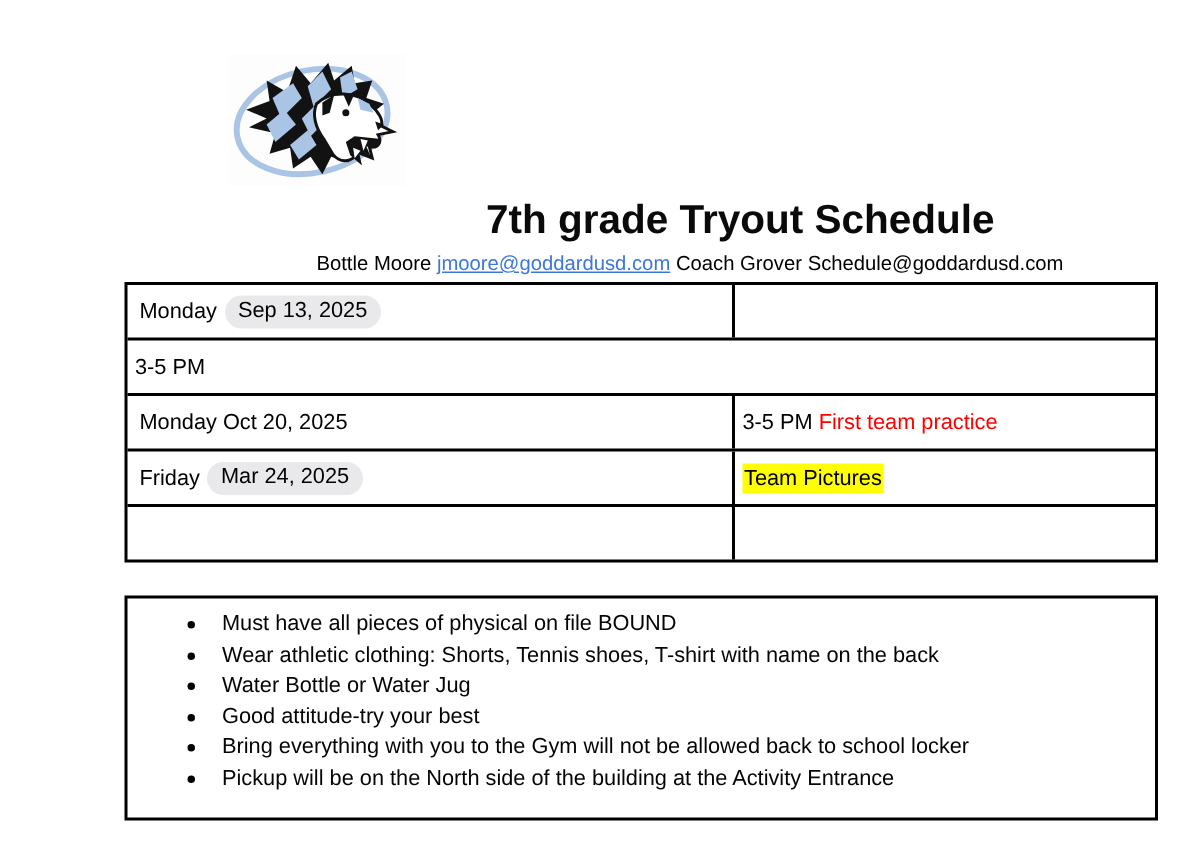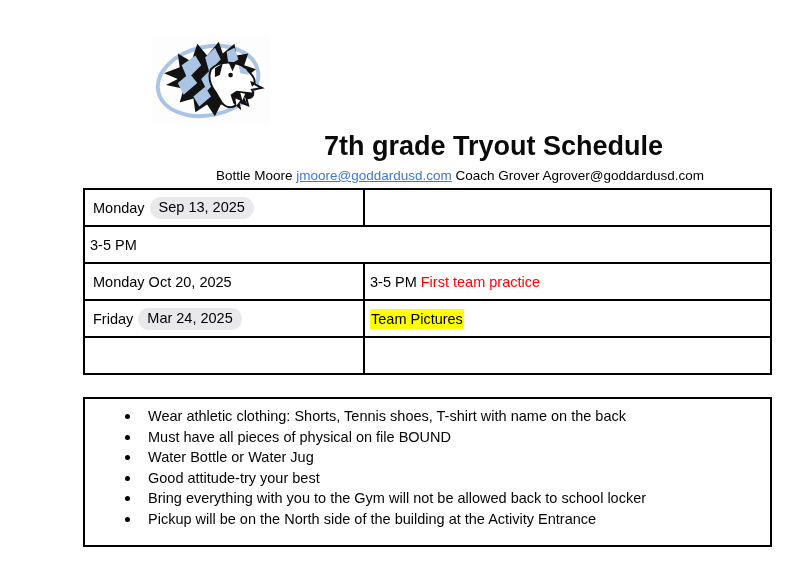--- a/index.html
+++ b/index.html
@@ -35,21 +35,21 @@
     font-size:13.5px;white-space:nowrap;
   }
   .email-link{color:var(--link-blue);text-decoration:underline;cursor:pointer;}
   .sched{
     position:absolute;left:83px;top:188px;width:689px;box-sizing:border-box;
     border:2px solid #000;background:#fff;display:flex;flex-direction:column;
   }
   .trow{display:flex;height:37px;border-bottom:2px solid #000;box-sizing:border-box;}
   .trow:last-child{border-bottom:none;height:35px;}
   .tcell{display:flex;align-items:center;font-size:14.5px;box-sizing:border-box;overflow:hidden;white-space:nowrap;}
-  .tcell.left{width:280px;border-right:2px solid #000;padding-left:8px;}
+  .tcell.left{width:405px;border-right:2px solid #000;padding-left:8px;}
   .tcell.right{flex:1;padding-left:5px;}
   .chip{
     display:inline-block;background:var(--chip-gray);border-radius:11px;
     padding:2px 9px 3px 9px;margin-left:5px;font-size:14.5px;line-height:17px;cursor:pointer;
   }
   .note-red{color:var(--note-red);}
   .note-highlight{background:var(--highlight-yellow);padding:2px 1px;}
   .sp{white-space:pre;}
   .infobox{
     position:absolute;left:83px;top:397px;width:689px;height:150px;box-sizing:border-box;
@@ -92,21 +92,21 @@
       <g fill="#ffffff">
         <polygon points="90,58 95,59 92,66"></polygon>
         <polygon points="85,64 90,66 86,71"></polygon>
       </g>
     </svg>
   </div>
 
 
   <h2 class="subtitle">7th grade Tryout Schedule</h2>
 
-  <div class="coachline"><span>Bottle Moore</span><span class="sp"> </span><a class="email-link">jmoore@goddardusd.com</a><span class="sp"> </span><span>Coach Grover</span><span class="sp"> </span><span>Agrover@goddardusd.com</span></div>
+  <div class="coachline"><span>Bottle Moore</span><span class="sp"> </span><a class="email-link">jmoore@goddardusd.com</a><span class="sp"> </span><span>Coach Grover</span><span class="sp"> </span><span>Schedule@goddardusd.com</span></div>
 
   <div class="sched" id="schedule-table">
       <div class="trow">
         <div class="tcell left">
           <span>Monday</span>
           <span class="chip">Sep 13, 2025</span>
         </div>
       </div>
       <div class="trow">
         <div class="tcell right">
@@ -133,22 +133,22 @@
         </div>
       </div>
       <div class="trow">
         <div class="tcell left"></div>
         <div class="tcell right"></div>
       </div>
     </div>
 
   <div class="infobox">
     <ul id="bullet-list">
+        <li>Must have all pieces of physical on file BOUND</li>
         <li>Wear athletic clothing: Shorts, Tennis shoes, T-shirt with name on the back</li>
-        <li>Must have all pieces of physical on file BOUND</li>
         <li>Water Bottle or Water Jug</li>
         <li>Good attitude-try your best</li>
         <li>Bring everything with you to the Gym will not be allowed back to school locker</li>
         <li>Pickup will be on the North side of the building at the Activity Entrance</li>
       </ul>
   </div>
 
 </div>
 
 </body></html>

